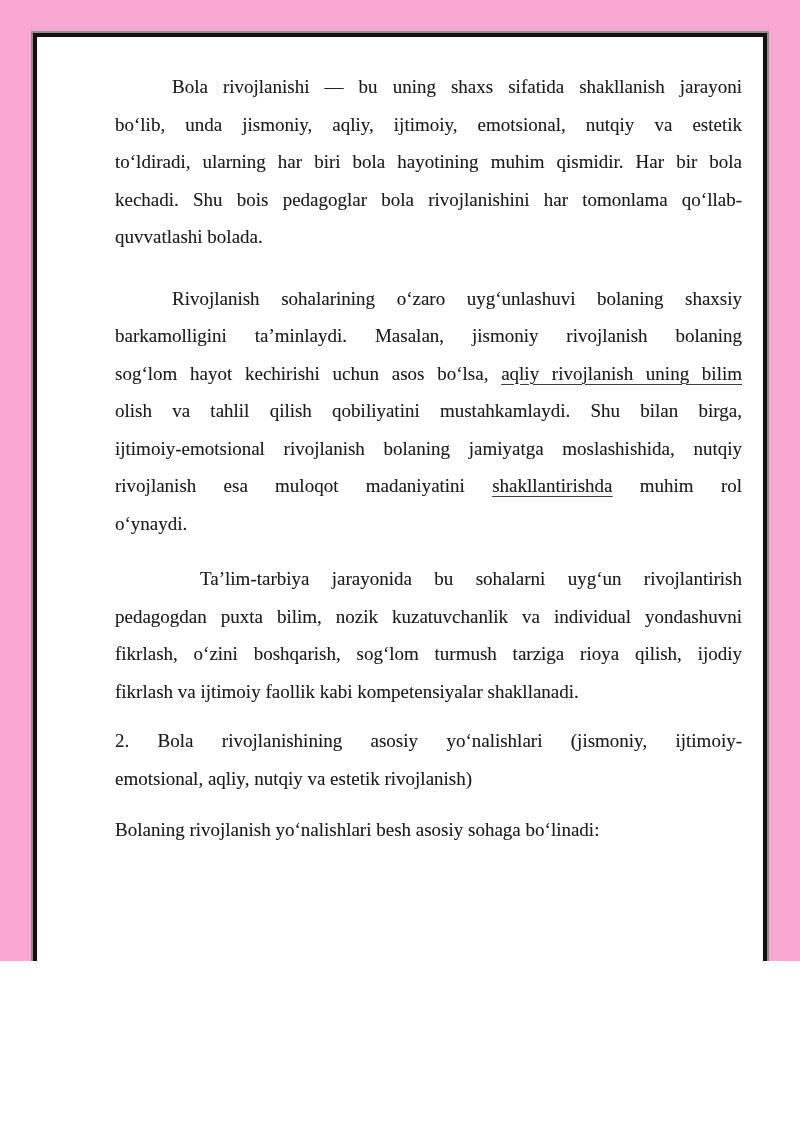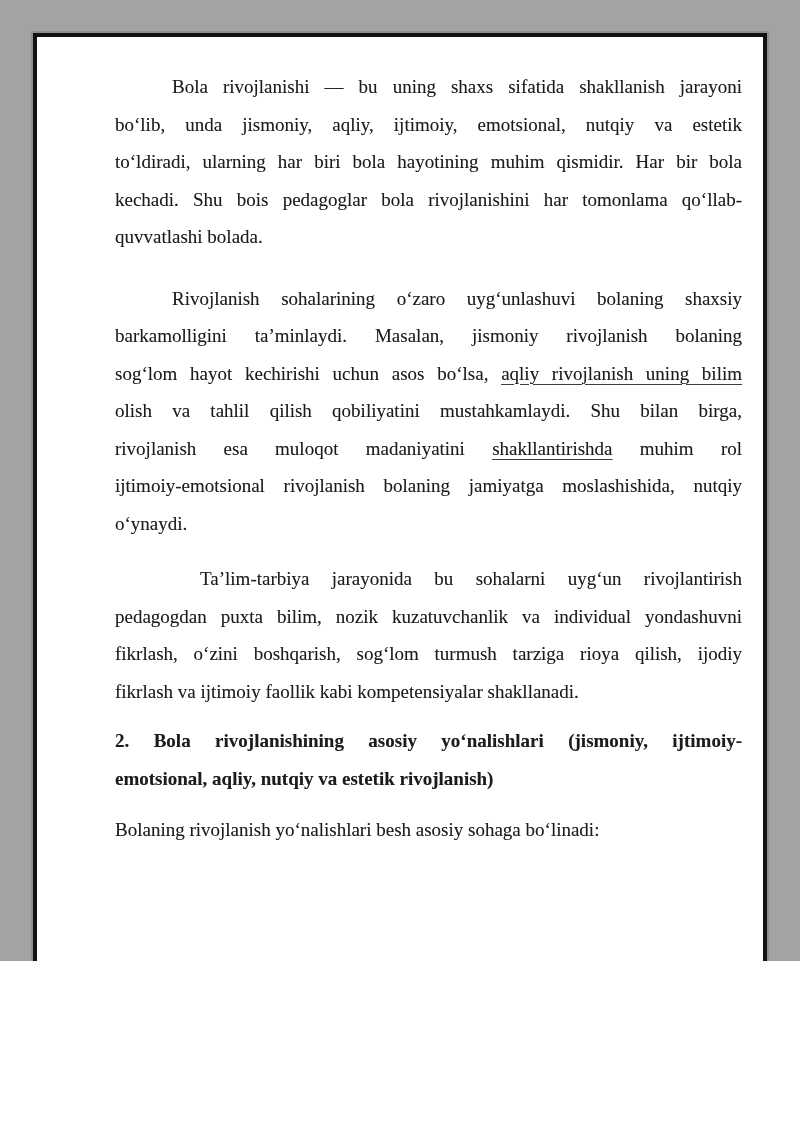--- a/index.html
+++ b/index.html
@@ -4,21 +4,21 @@
 <style>
   html, body {
     margin: 0;
     padding: 0;
     background: #ffffff;
   }
   .page {
     position: relative;
     width: 800px;
     height: 961px;
-    background: #a3a3a3;
+    background: #f9a8d4;
     overflow: hidden;
     font-family: "Liberation Serif", "DejaVu Serif", serif;
     color: #1c1c1c;
   }
   .frame {
     position: absolute;
     left: 33px;
     top: 33px;
     width: 726px;
     height: 1056px;
@@ -32,21 +32,21 @@
     top: 68px;
     width: 627px;
     font-size: 19px;
     line-height: 37.5px;
     text-shadow: 0 0 0.6px rgba(20,20,20,0.35);
   }
   .para { margin: 0; }
   #p1 { margin-bottom: 24px; }
   #p2 { margin-bottom: 18px; }
   #p3 { margin-bottom: 12px; }
-  .heading { margin-bottom: 14px; font-weight: bold; }
+  .heading { margin-bottom: 14px; font-weight: normal; }
   .line {
     text-align: justify;
     text-align-last: justify;
   }
   .line.endp {
     text-align-last: left;
   }
   .ind1 { text-indent: 57px; }
   .ind3 { text-indent: 85px; }
   .ul {
@@ -71,22 +71,22 @@
       <div class="line">to‘ldiradi, ularning har biri bola hayotining muhim qismidir. Har bir bola</div>
       <div class="line">kechadi. Shu bois pedagoglar bola rivojlanishini har tomonlama qo‘llab-</div>
       <div class="line endp">quvvatlashi bolada.</div>
     </div>
 
     <div class="para" id="p2">
       <div class="line ind1">Rivojlanish sohalarining o‘zaro uyg‘unlashuvi bolaning shaxsiy</div>
       <div class="line">barkamolligini ta’minlaydi. Masalan, jismoniy rivojlanish bolaning</div>
       <div class="line"><span>sog‘lom hayot kechirishi uchun asos bo‘lsa, </span><span class="ul">aqliy rivojlanish uning bilim</span></div>
       <div class="line">olish va tahlil qilish qobiliyatini mustahkamlaydi. Shu bilan birga,</div>
+      <div class="line">ijtimoiy-emotsional rivojlanish bolaning jamiyatga moslashishida, nutqiy</div>
       <div class="line"><span>rivojlanish esa muloqot madaniyatini </span><span class="ul">shakllantirishda</span><span> muhim rol</span></div>
-      <div class="line">ijtimoiy-emotsional rivojlanish bolaning jamiyatga moslashishida, nutqiy</div>
       <div class="line endp">o‘ynaydi.</div>
     </div>
 
     <div class="para" id="p3">
       <div class="line ind3">Ta’lim-tarbiya jarayonida bu sohalarni uyg‘un rivojlantirish</div>
       <div class="line">pedagogdan puxta bilim, nozik kuzatuvchanlik va individual yondashuvni</div>
       <div class="line">fikrlash, o‘zini boshqarish, sog‘lom turmush tarziga rioya qilish, ijodiy</div>
       <div class="line endp">fikrlash va ijtimoiy faollik kabi kompetensiyalar shakllanadi.</div>
     </div>
 

